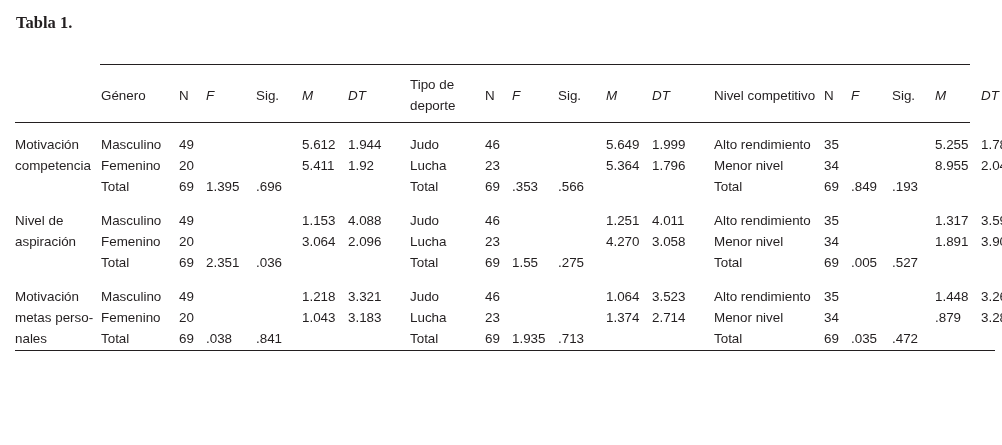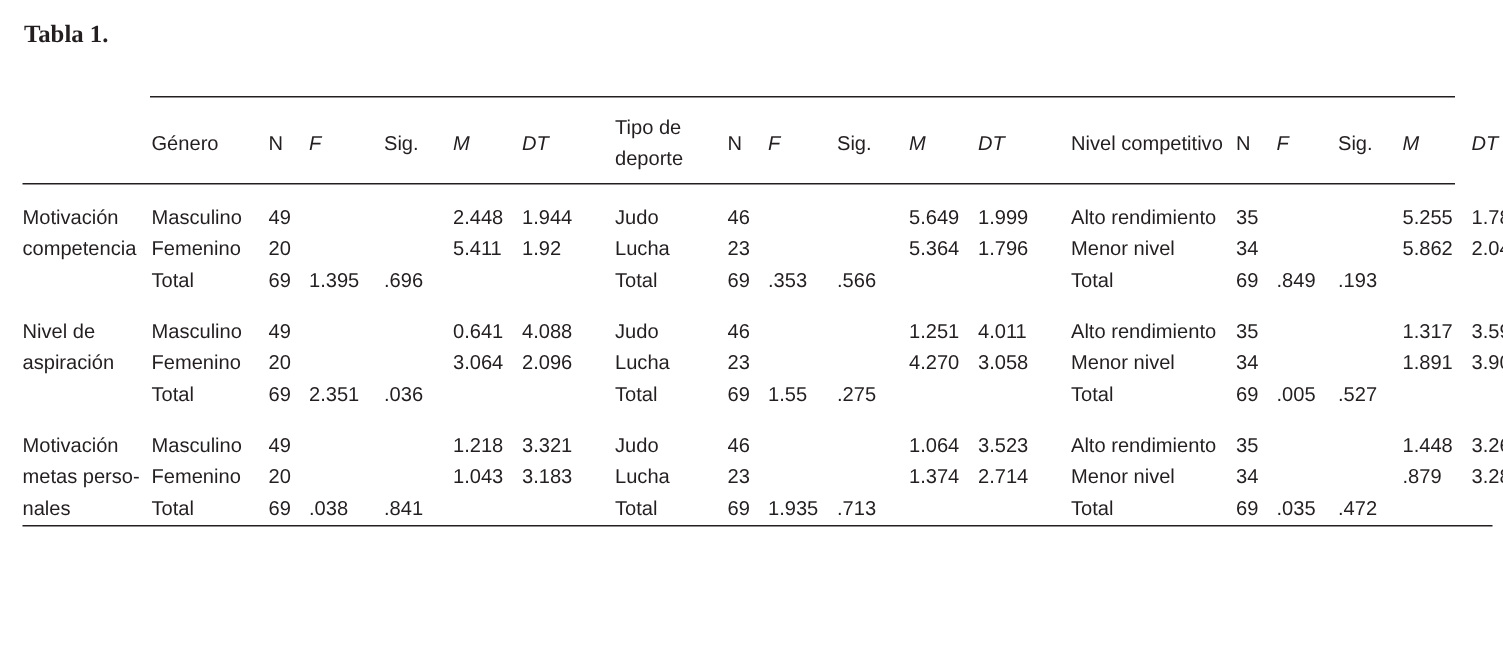--- a/index.html
+++ b/index.html
@@ -167,21 +167,21 @@
           <th class="ital">DT</th>
         </tr>
       </thead>
       <tbody id="table-body">
           <tr class="first-body">
             <td class="grp-label">Motivación</td>
             <td class="grp-label">Masculino</td>
             <td class="num">49</td>
             <td class="num"></td>
             <td class="num"></td>
-            <td class="num">2.448</td>
+            <td class="num">5.612</td>
             <td class="num">1.944</td>
             <td class="num">Judo</td>
             <td class="num">46</td>
             <td class="num"></td>
             <td class="num"></td>
             <td class="num">5.649</td>
             <td class="num">1.999</td>
             <td class="num">Alto rendimiento</td>
             <td class="num">35</td>
             <td class="num"></td>
@@ -200,21 +200,21 @@
             <td class="num">Lucha</td>
             <td class="num">23</td>
             <td class="num"></td>
             <td class="num"></td>
             <td class="num">5.364</td>
             <td class="num">1.796</td>
             <td class="num">Menor nivel</td>
             <td class="num">34</td>
             <td class="num"></td>
             <td class="num"></td>
-            <td class="num">5.862</td>
+            <td class="num">8.955</td>
             <td class="num">2.04</td>
           </tr>
           <tr>
             <td class="grp-label"></td>
             <td class="grp-label">Total</td>
             <td class="num">69</td>
             <td class="num">1.395</td>
             <td class="num">.696</td>
             <td class="num"></td>
             <td class="num"></td>
@@ -233,21 +233,21 @@
           </tr>
           <tr class="spacer">
             <td colspan="19"></td>
           </tr>
           <tr>
             <td class="grp-label">Nivel de</td>
             <td class="grp-label">Masculino</td>
             <td class="num">49</td>
             <td class="num"></td>
             <td class="num"></td>
-            <td class="num">0.641</td>
+            <td class="num">1.153</td>
             <td class="num">4.088</td>
             <td class="num">Judo</td>
             <td class="num">46</td>
             <td class="num"></td>
             <td class="num"></td>
             <td class="num">1.251</td>
             <td class="num">4.011</td>
             <td class="num">Alto rendimiento</td>
             <td class="num">35</td>
             <td class="num"></td>

